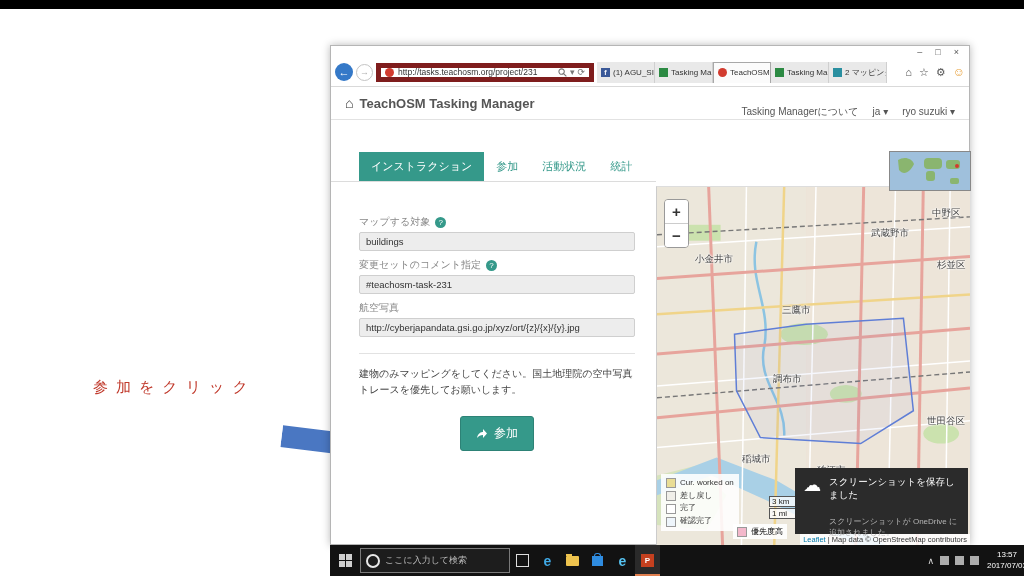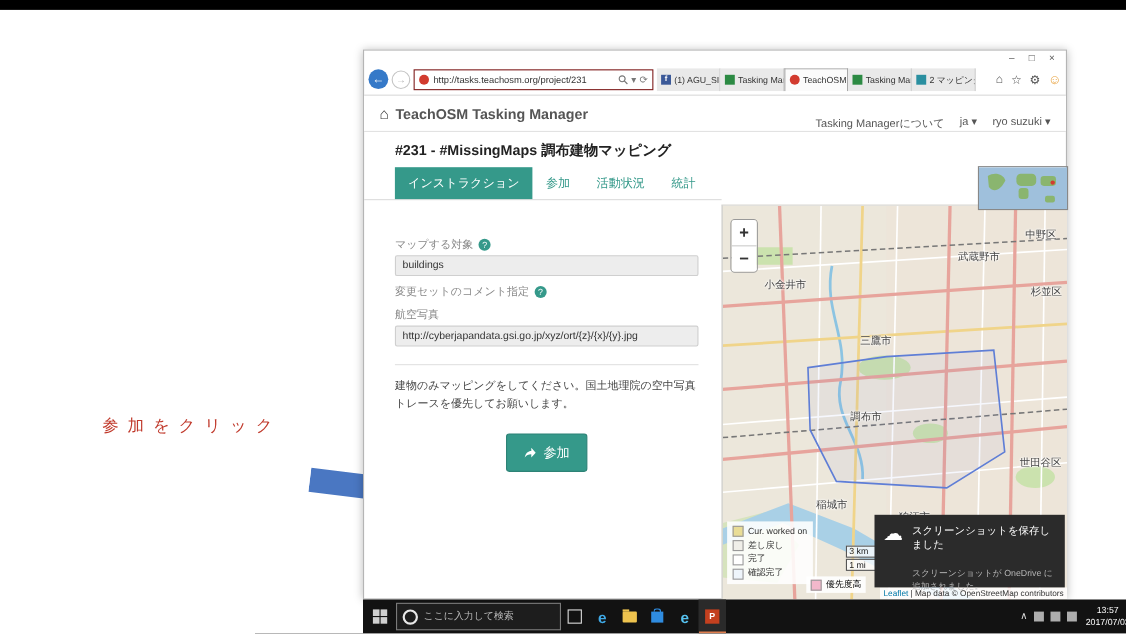--- a/index.html
+++ b/index.html
@@ -13,21 +13,21 @@
 
   
   .browser{position:absolute;left:330px;top:45px;width:640px;height:500px;background:#fff;
            border:1px solid #b5b5b5;box-shadow:0 0 8px rgba(0,0,0,.28);box-sizing:border-box;}
   .win-controls{position:absolute;top:1px;right:10px;display:flex;gap:13px;font-size:9px;color:#555;z-index:5;}
   .urlbar{position:absolute;top:14px;left:4px;right:4px;height:24px;display:flex;align-items:center;gap:3px;}
   .back-btn{width:18px;height:18px;border-radius:50%;background:#3579c8;color:#fff;font-size:11px;
             display:flex;align-items:center;justify-content:center;flex:none;}
   .fwd-btn{width:15px;height:15px;border-radius:50%;border:1px solid #c4c4c4;color:#b0b0b0;font-size:9px;
            display:flex;align-items:center;justify-content:center;flex:none;}
-  .url-box{display:flex;align-items:center;gap:4px;background:#fff;border:1px solid #7f1d1d;height:19px;
+  .url-box{display:flex;align-items:center;gap:4px;background:#fff;border:5px solid #7f1d1d;height:19px;
            padding:0 4px;width:218px;font-size:8.5px;color:#333;box-sizing:border-box;flex:none;}
   .favicon-dot{width:9px;height:9px;border-radius:50%;background:#d23b2f;flex:none;}
   .url-text{flex:1;overflow:hidden;white-space:nowrap;}
   .url-icons{display:flex;gap:3px;color:#777;font-size:9px;align-items:center;}
   .tab-strip{display:flex;height:21px;flex:1;overflow:hidden;}
   .btab{display:flex;align-items:center;gap:3px;padding:0 4px;font-size:8px;color:#333;
         border-right:1px solid #cfcfcf;background:#e9e9e9;width:58px;box-sizing:border-box;
         white-space:nowrap;overflow:hidden;flex:none;}
   .btab.active{background:#fbfbfb;border:1px solid #a8a8a8;border-bottom:none;}
   .fav{width:9px;height:9px;flex:none;display:flex;align-items:center;justify-content:center;
@@ -205,40 +205,40 @@
           <span>ja</span>
           <span>▾</span>
         </span>
         <span>
           <span>ryo suzuki</span>
           <span>▾</span>
         </span>
       </div>
     </div>
 
-    <div class="page-title">#231 - #MissingMaps 調布建物マッピング</div>
 
     <div class="ptabs">
       <div class="ptab active">インストラクション</div>
       <div class="ptab">参加</div>
       <div class="ptab">活動状況</div>
       <div class="ptab">統計</div>
     </div>
 
     <div class="form">
       <div class="f-label">
         <span>マップする対象</span>
         <span class="help">?</span>
       </div>
       <div class="f-input">buildings</div>
 
       <div class="f-label">
         <span>変更セットのコメント指定</span>
         <span class="help">?</span>
       </div>
+      <div class="f-input">#teachosm-task-231</div>
 
       <div class="f-label">
         <span>航空写真</span>
       </div>
       <div class="f-input">http://cyberjapandata.gsi.go.jp/xyz/ort/{z}/{x}/{y}.jpg</div>
 
       <hr class="f-divider">
 
       <div class="instruction">建物のみマッピングをしてください。国土地理院の空中写真トレースを優先してお願いします。</div>
 

